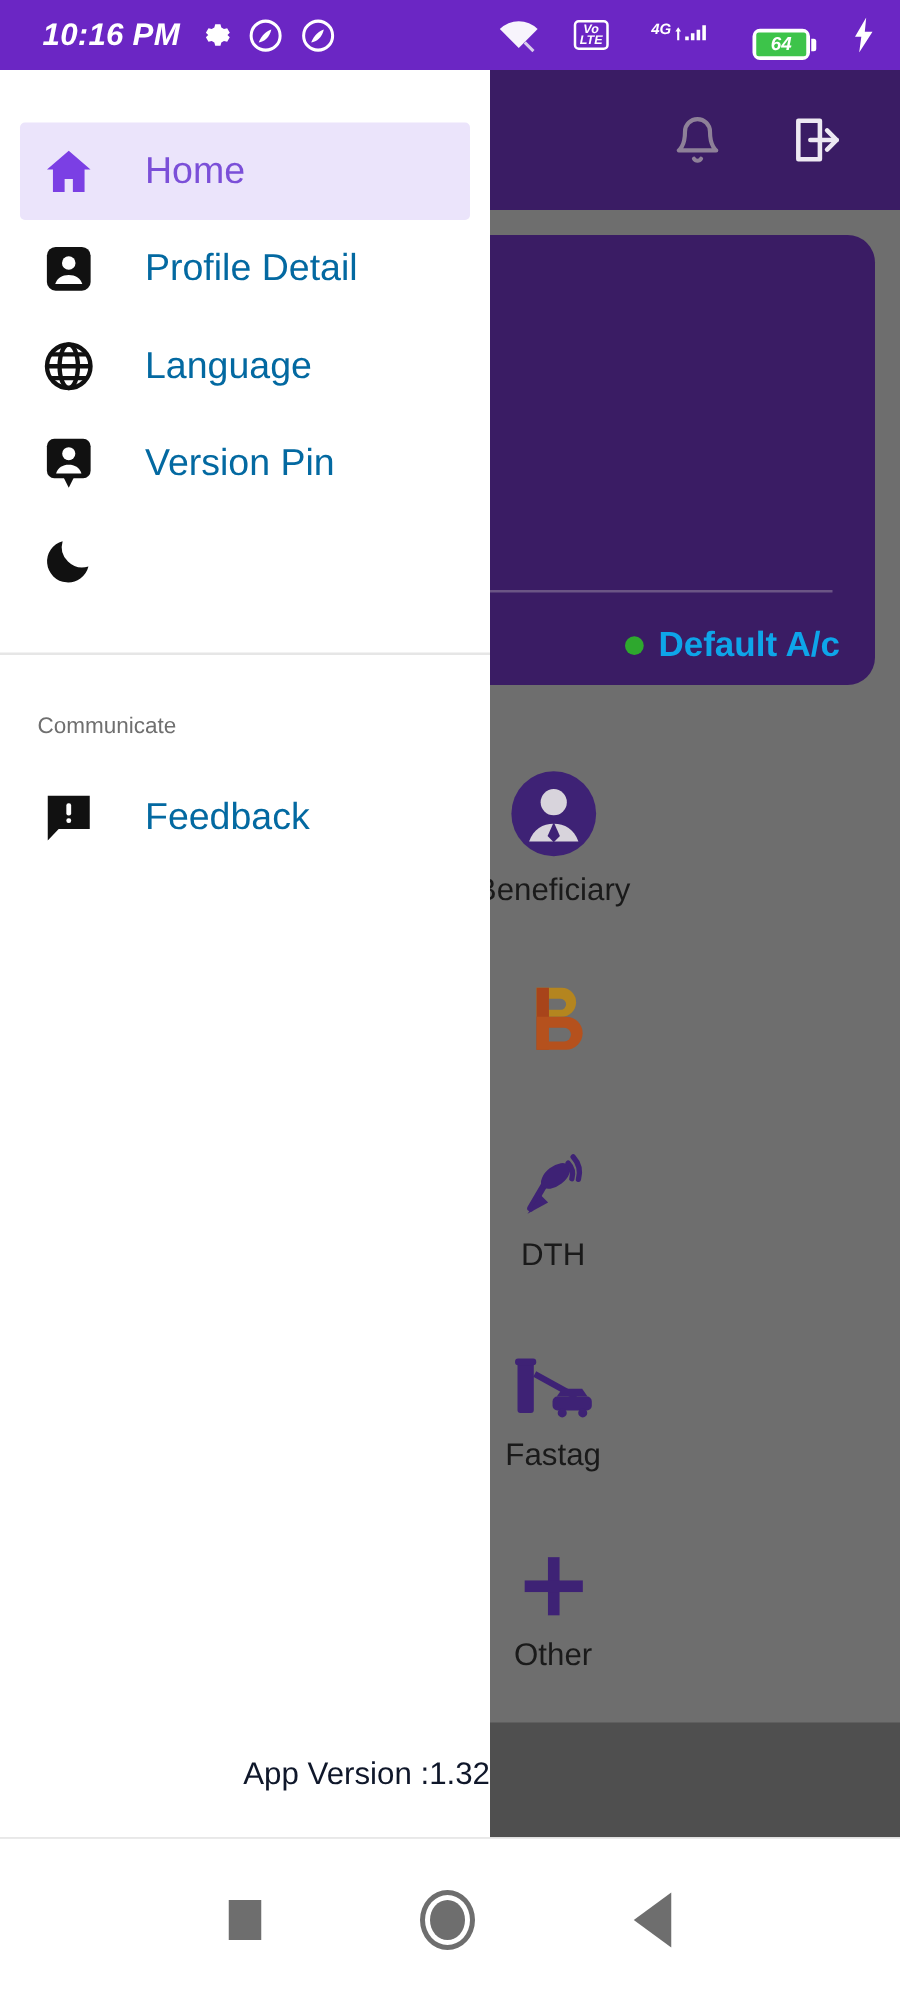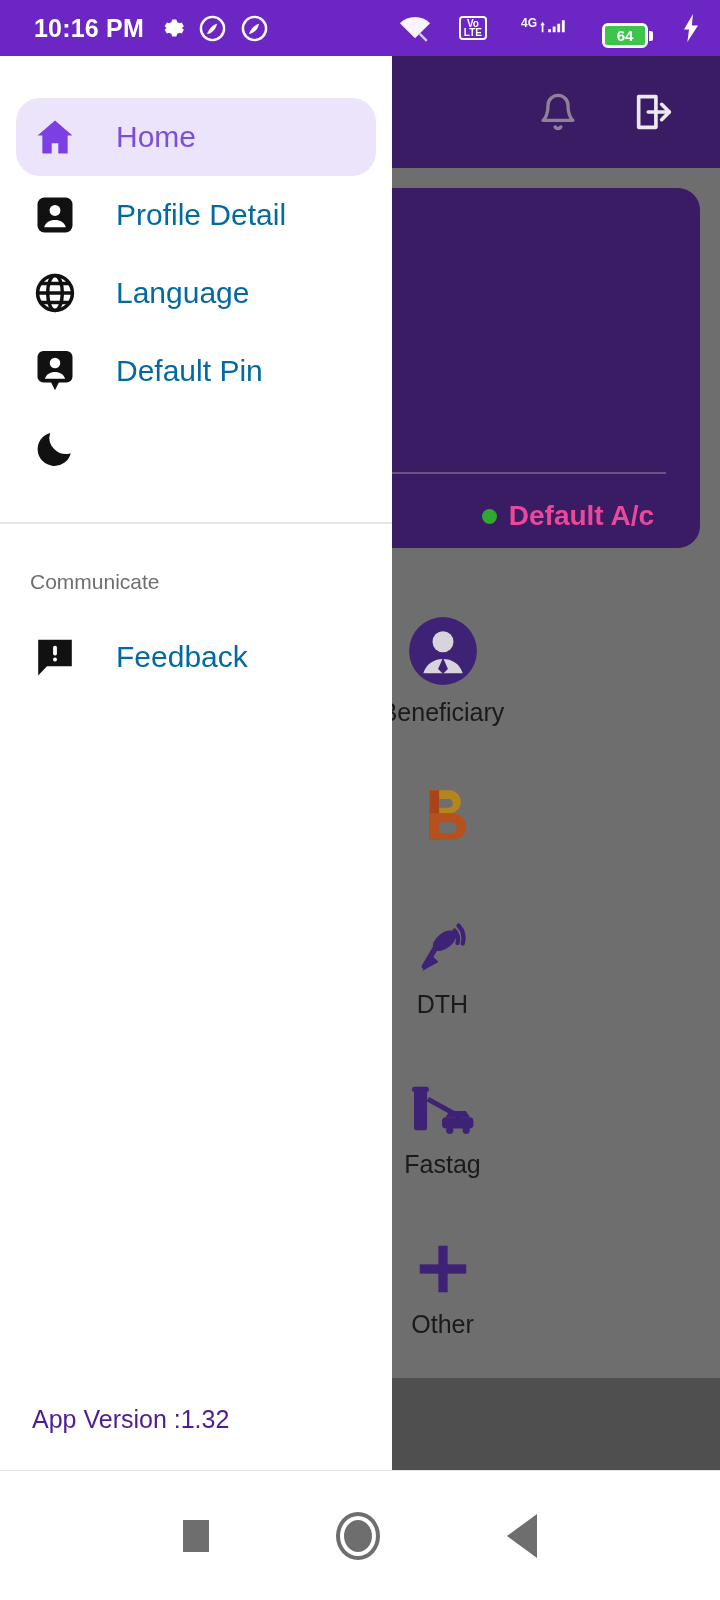--- a/index.html
+++ b/index.html
@@ -11,20 +11,21 @@
     overflow:hidden;
   }
 
   
   #status-bar{
     position:absolute; left:0; top:0; width:720px; height:56px;
     background:#6B26C4;
     display:flex; align-items:center; justify-content:space-between;
     padding:0 18px 0 34px;
     z-index:60;
+    font-style:italic;
   }
   .sb-left{ display:flex; align-items:center; gap:13px; }
   .sb-time{ color:#fff; font-size:25px; font-weight:bold; letter-spacing:.2px; }
   .sb-right{ display:flex; align-items:center; gap:27px; }
   .sb-ico{ display:flex; align-items:center; justify-content:center; }
 
   .batt{
     display:flex; align-items:center;margin-top:15px;
   }
   .batt-body{
@@ -75,23 +76,23 @@
   .acct-tile{
     width:92px;height:92px;border-radius:22px;background:#A3A3A3;
     display:flex;align-items:center;justify-content:center;
   }
   .acct-label{ color:#B8AEC3; font-size:25px; margin-top:14px; white-space:nowrap;}
   .card-chev{ color:#9B8BAE; font-size:58px; font-weight:300; line-height:1; margin-left:4px; margin-bottom:36px;}
   .card-rule{
     position:absolute; left:34px; right:34px; bottom:74px; height:2px; background:#6B5585;
   }
   .card-default{
-    position:absolute; right:46px; bottom:16px;
+    position:absolute; right:28px; bottom:16px;
     display:flex; align-items:center; gap:12px;
-    color:#ec4899; font-size:28px; font-weight:bold;
+    color:#0ea5e9; font-size:28px; font-weight:bold;
   }
   .dot-green{ width:15px;height:15px;border-radius:50%;background:#2EA82E;}
 
   
   #service-grid{
     position:absolute; left:0; top:440px; width:720px;
     display:grid; grid-template-columns:repeat(4,1fr); row-gap:42px;
     padding:0 30px;
   }
   .svc{ display:flex; flex-direction:column; align-items:center; }
@@ -127,32 +128,32 @@
   }
   #drawer-phone{
     margin-top:34px; font-size:30px; color:#111; letter-spacing:.3px;
   }
   #drawer-menu{ margin-top:42px; }
   .d-item{
     display:flex; align-items:center; height:78px; padding-left:30px; gap:36px;
     cursor:pointer;
   }
   .d-item.active{
-    background:#EBE4FB; margin:0 16px; border-radius:24px; padding-left:14px;
+    background:#EBE4FB; margin:0 16px; border-radius:4px; padding-left:14px;
   }
   .d-ico{ width:50px; display:flex; align-items:center; justify-content:center;}
   .d-label{ font-size:30px; color:#0369a1; }
   .d-item.active .d-label{ color:#7B4FD8; }
   #drawer-divider{ height:2px; background:#E6E6E6; margin-top:34px; }
   #communicate-label{
-    font-size:21px; color:#6F6F6F; padding:46px 0 0 30px;
+    font-size:18px; color:#6F6F6F; padding:46px 0 0 30px;
   }
   #drawer-menu2{ margin-top:24px; }
   #app-version{
-    margin-top:auto; text-align:left; font-size:25px; color:#4c1d95; padding-bottom:36px;padding-left:32px;
+    margin-top:auto; text-align:right; font-size:25px; color:#0f172a; padding-bottom:36px;padding-left:32px;
   }
 
   
   #nav-bar{
     position:absolute; left:0; bottom:0; width:720px; height:130px;
     background:#FFFFFF; border-top:1px solid #E4E4E4;
     display:flex; align-items:center; justify-content:space-around;
     padding:0 120px; z-index:70;
   }
   .nav-btn{ display:flex;align-items:center;justify-content:center;cursor:pointer;}
@@ -437,21 +438,21 @@
 
     <div class="d-item">
       <span class="d-ico">
         <svg width="42" height="48" viewBox="0 0 24 26" fill="#111">
           <rect x="2" y="1.6" width="20" height="18" rx="3.4"></rect>
           <path d="M9.6 19.2h4.8L12 24z"></path>
           <circle cx="12" cy="8.4" r="3" fill="#fff"></circle>
           <path d="M6.2 17.4c.9-2.7 3.1-3.9 5.8-3.9s4.9 1.2 5.8 3.9z" fill="#fff"></path>
         </svg>
       </span>
-      <span class="d-label">Default Pin</span>
+      <span class="d-label">Version Pin</span>
     </div>
 
     <div class="d-item">
       <span class="d-ico">
         <svg width="42" height="42" viewBox="0 0 24 24" fill="#111">
           <path d="M21 14.4A9.4 9.4 0 0 1 9.2 2.8 9.6 9.6 0 1 0 21 14.4z"></path>
         </svg>
       </span>
     </div>
 

